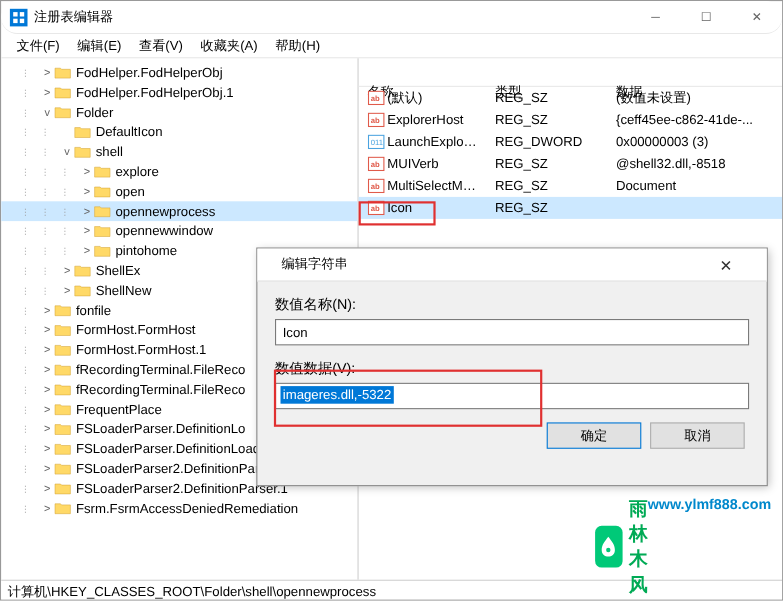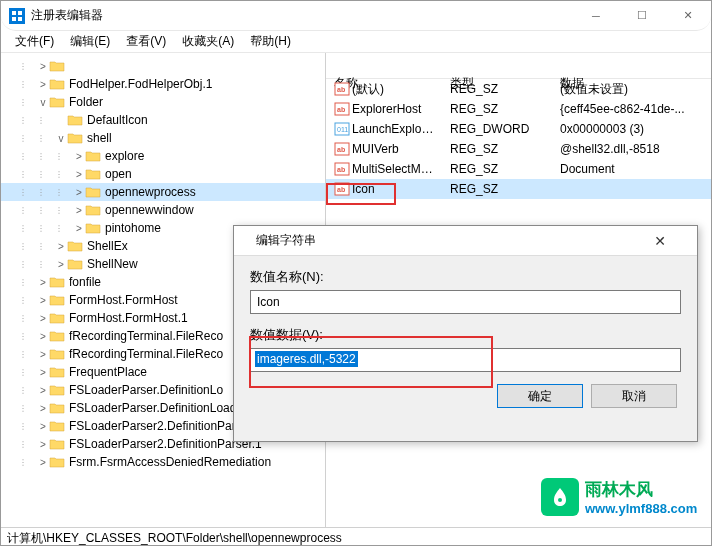--- a/index.html
+++ b/index.html
@@ -52,21 +52,21 @@
 .dialog-input-selected { background: #0078d7; color: #fff; padding: 1px 2px; display: inline-block; }
 .dialog-input-box { width: 100%; height: 24px; border: 1px solid #7a7a7a; background: #fff; padding: 2px 4px; font-size: 12px; margin-bottom: 12px; }
 .dialog-buttons { display: flex; justify-content: flex-end; gap: 8px; padding-right: 4px; margin-top: 4px; }
 .dialog-btn { width: 86px; height: 24px; border: 1px solid #adadad; background: #e1e1e1; font-size: 12px; }
 .dialog-btn.primary { border: 1px solid #0078d7; }
 
 .statusbar { height: 18px; border-top: 1px solid #d0d0d0; padding: 2px 6px; font-size: 12px; color: #000; overflow: hidden; background: #fff; position: absolute; bottom: 0; left: 0; right: 0; }
 
 .watermark { position: absolute; right: 10px; bottom: 26px; width: 160px; height: 44px; background: #fff; z-index: 20; display: flex; align-items: center; }
 .watermark-icon { width: 38px; height: 38px; background: #00c978; border-radius: 6px; margin-right: 6px; display: flex; align-items: center; justify-content: center; }
-.watermark-text { display: flex; flex-direction: column; justify-content: center; }
+.watermark-text { display: flex; flex-direction: row; justify-content: center; }
 .wm-name { font-size: 17px; font-weight: bold; color: #00aa55; }
 .wm-url { font-size: 13px; color: #0088cc; font-weight: bold; }
 </style>
 </head>
 <body>
 
 <div class="titlebar">
   <div class="titlebar-icon">
     <svg viewBox="0 0 12 12">
         <rect width="12" height="12" fill="#0078d7"></rect>
@@ -95,20 +95,21 @@
 <div class="main">
 
   <div class="tree-panel" id="tree-panel">
       <div class="tree-item">
         <span class="tree-indent"></span>
         <span class="dots">⋮&nbsp;&nbsp;</span>
         <span class="tree-toggle">&gt;</span>
         <svg class="tree-folder-icon" viewBox="0 0 16 14">
           <path d="M1 3 L1 12 L15 12 L15 4 L7 4 L6 3 Z" fill="#ffd967" stroke="#d4a73a" stroke-width="0.5"></path>
         </svg>
+        <span class="tree-label">FodHelper.FodHelperObj</span>
       </div>
       <div class="tree-item">
         <span class="tree-indent"></span>
         <span class="dots">⋮&nbsp;&nbsp;</span>
         <span class="tree-toggle">&gt;</span>
         <svg class="tree-folder-icon" viewBox="0 0 16 14">
           <path d="M1 3 L1 12 L15 12 L15 4 L7 4 L6 3 Z" fill="#ffd967" stroke="#d4a73a" stroke-width="0.5"></path>
         </svg>
         <span class="tree-label">FodHelper.FodHelperObj.1</span>
       </div>

